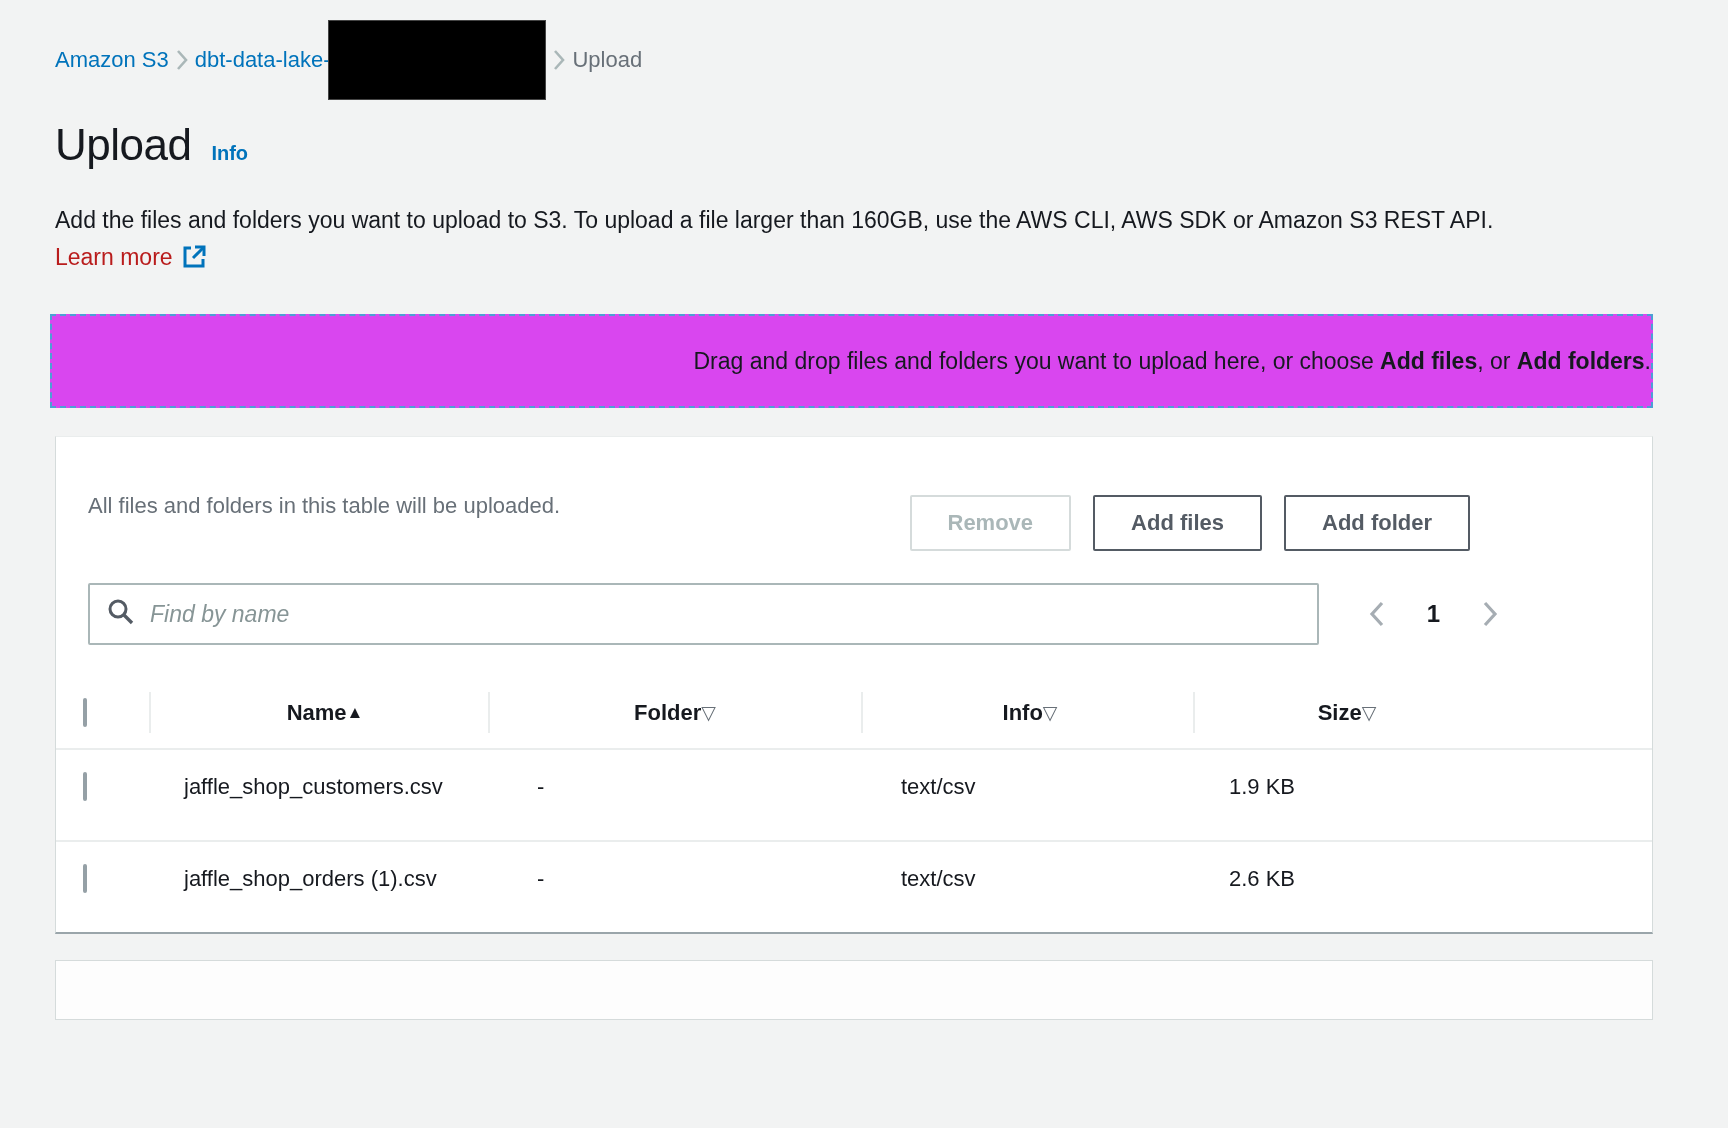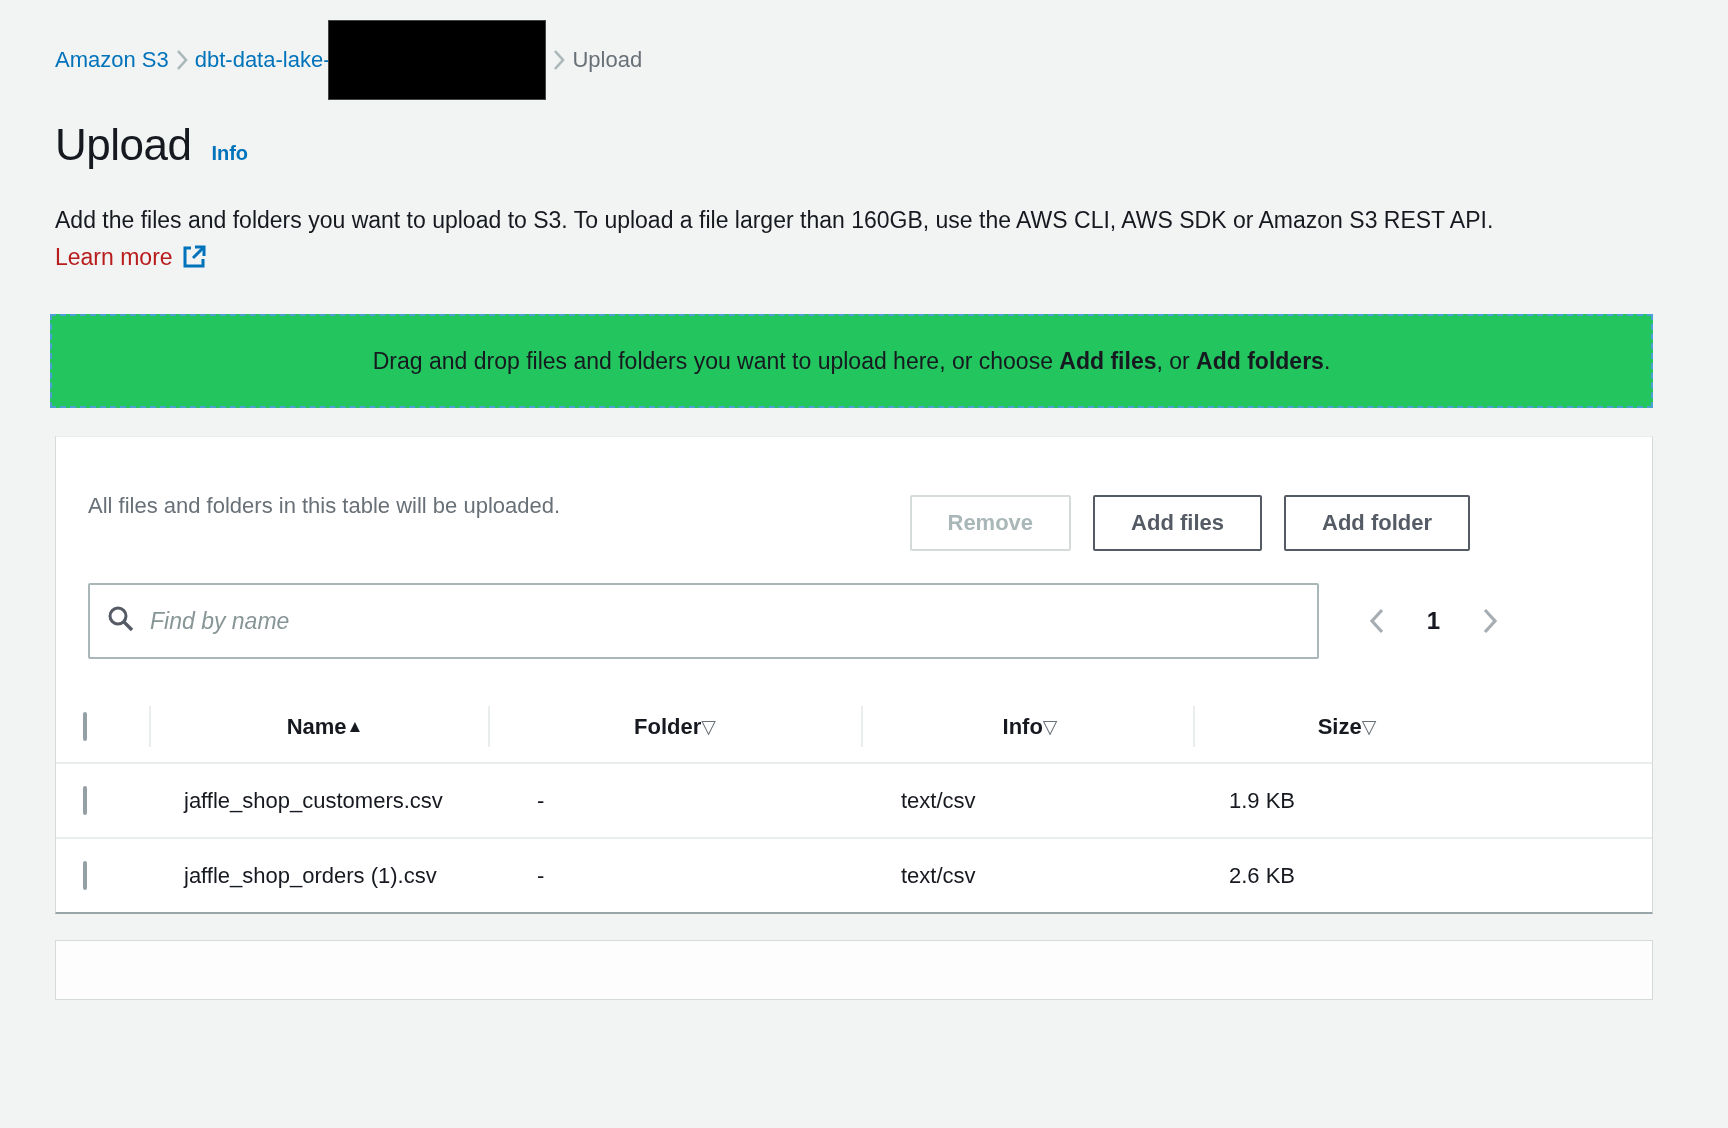--- a/index.html
+++ b/index.html
@@ -49,25 +49,25 @@
     color: #16191f;
   }
   .learn-more { color: #b91c1c; text-align: center; }
   .ext-icon { display: inline-block; vertical-align: -4px; margin-left: 8px; }
 
   
   .dropzone {
     margin: 34px 0 0 50px;
     width: 1603px;
     height: 94px;
-    background: #22c55e;
+    background: #d946ef;
     border: 2px dashed #4d9fd4;
     display: flex;
     align-items: center;
-    justify-content: center;
+    justify-content: flex-end;
     font-size: 23px;
   }
   .dropzone b { font-weight: 700; }
 
   
   .panel {
     margin: 28px 0 0 55px;
     width: 1598px;
     background: #fff;
     border: 1px solid #d5dbdb;
@@ -106,21 +106,21 @@
 
   
   .search-row {
     display: flex;
     align-items: center;
     margin-top: 32px;
     padding: 0 150px 0 32px;
   }
   .searchbox {
     flex: 1;
-    height: 76px;
+    height: 62px;
     border: 2px solid #aab7b8;
     border-radius: 2px;
     background: #fff;
     display: flex;
     align-items: center;
     padding: 0 16px;
     gap: 14px;
   }
   .searchbox input {
     flex: 1;
@@ -160,21 +160,21 @@
   thead th.divided::before {
     content: "";
     position: absolute;
     left: 0; top: 15px; bottom: 15px;
     width: 2px;
     background: #eaeded;
   }
   .th-flex { display: flex; align-items: center; justify-content: center; }
   .sort-asc { font-size: 17px; color: #16191f; }
   .sort-none { font-size: 19px; color: #687078; }
-  tbody td { border-bottom: 2px solid #eaeded; padding-top: 18px; padding-bottom: 18px; }
+  tbody td { border-bottom: 2px solid #eaeded; padding-top: 18px; padding-bottom: 35px; }
   tbody tr:last-child td { border-bottom: none; }
   .col-check { width: 93px; }
   .col-name { width: 339px; }
   .col-folder { width: 373px; }
   .col-type { width: 332px; }
   .cell-check { padding-left: 27px; }
   .checkbox {
     width: 28px; height: 28px;
     background: #fff;
     border: 2px solid #95a0a6;

